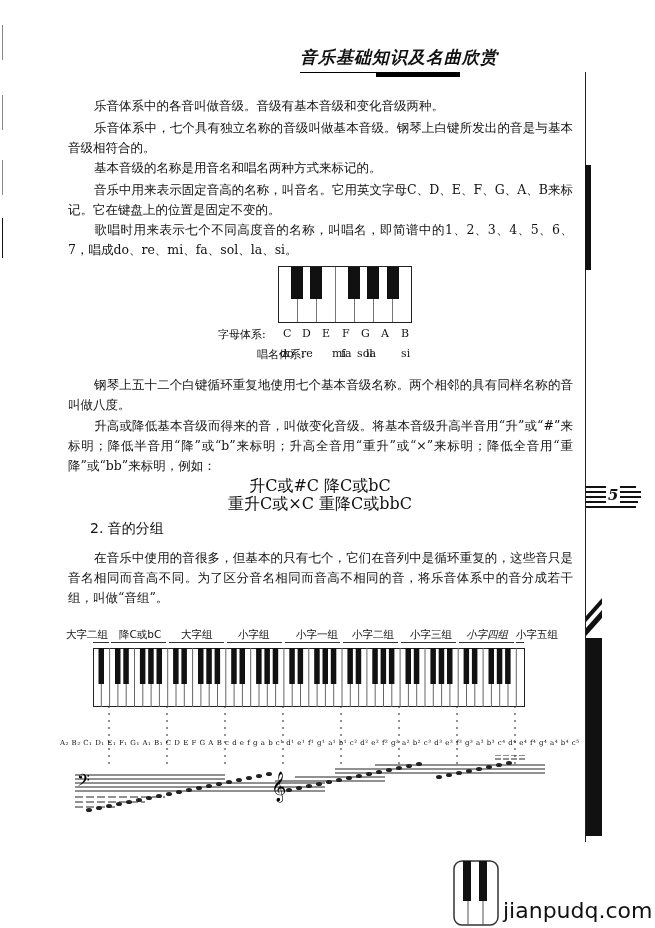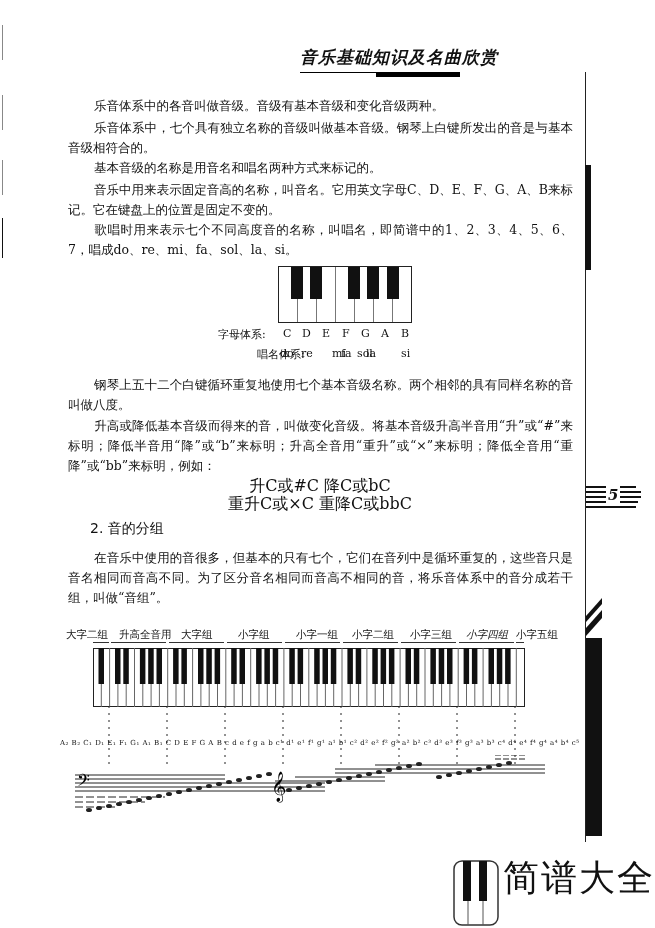--- a/index.html
+++ b/index.html
@@ -96,21 +96,21 @@
 <div class="abs heading2">2. 音的分组</div>
 <div class="abs para" style="top:548px;"><span class="indent"></span><span>在音乐中使用的音很多，但基本的只有七个，它们在音列中是循环重复的，这些音只是音名相同而音高不同。为了区分音名相同而音高不相同的音，将乐音体系中的音分成若干组，叫做“音组”。</span></div>
 
 <svg class="abs" style="left:584px;top:588px;" width="22" height="260">
   <polygon points="2,28 18,10 18,16 2,34" fill="#111"></polygon>
   <polygon points="2,40 18,22 18,30 2,48" fill="#111"></polygon>
   <rect x="2" y="50" width="16" height="198" fill="#111"></rect>
 </svg>
 
 <div class="abs grp-label" style="left:66px;">大字二组</div>
-<div class="abs grp-label" style="left:119px;">升高全音用</div>
+<div class="abs grp-label" style="left:119px;">降C或bC</div>
 <div class="abs grp-label" style="left:181px;">大字组</div>
 <div class="abs grp-label" style="left:238px;">小字组</div>
 <div class="abs grp-label" style="left:296px;">小字一组</div>
 <div class="abs grp-label" style="left:352px;">小字二组</div>
 <div class="abs grp-label" style="left:410px;">小字三组</div>
 <div class="abs grp-label" style="left:466px;font-style:italic;">小字四组</div>
 <div class="abs grp-label" style="left:516px;">小字五组</div>
 
 <div class="abs grp-brace" style="left:93px;width:16px;"></div>
 <div class="abs grp-brace" style="left:111px;width:55px;"></div>
@@ -307,14 +307,14 @@
 </svg>
 
 <div class="abs logo">
   <svg width="46" height="66" style="position:absolute;left:0;top:2px;">
     <rect x="1" y="1" width="44" height="64" rx="8" fill="#fff" stroke="#333" stroke-width="1.5"></rect>
     <line x1="15" y1="1" x2="15" y2="65" stroke="#555"></line>
     <line x1="30" y1="1" x2="30" y2="65" stroke="#555"></line>
     <rect x="10" y="1" width="8" height="40" fill="#111"></rect>
     <rect x="26" y="1" width="8" height="40" fill="#111"></rect>
   </svg>
-  <div style="position:absolute;left:50px;top:0;font-family:'DejaVu Sans',sans-serif;font-size:36px;line-height:40px;letter-spacing:2px;color:#111;">简谱大全</div>
+  <div style="position:absolute;left:50px;top:40px;font-family:'DejaVu Sans',sans-serif;font-size:22px;line-height:26px;color:#111;">jianpudq.com</div>
 </div>
 
 </body></html>

